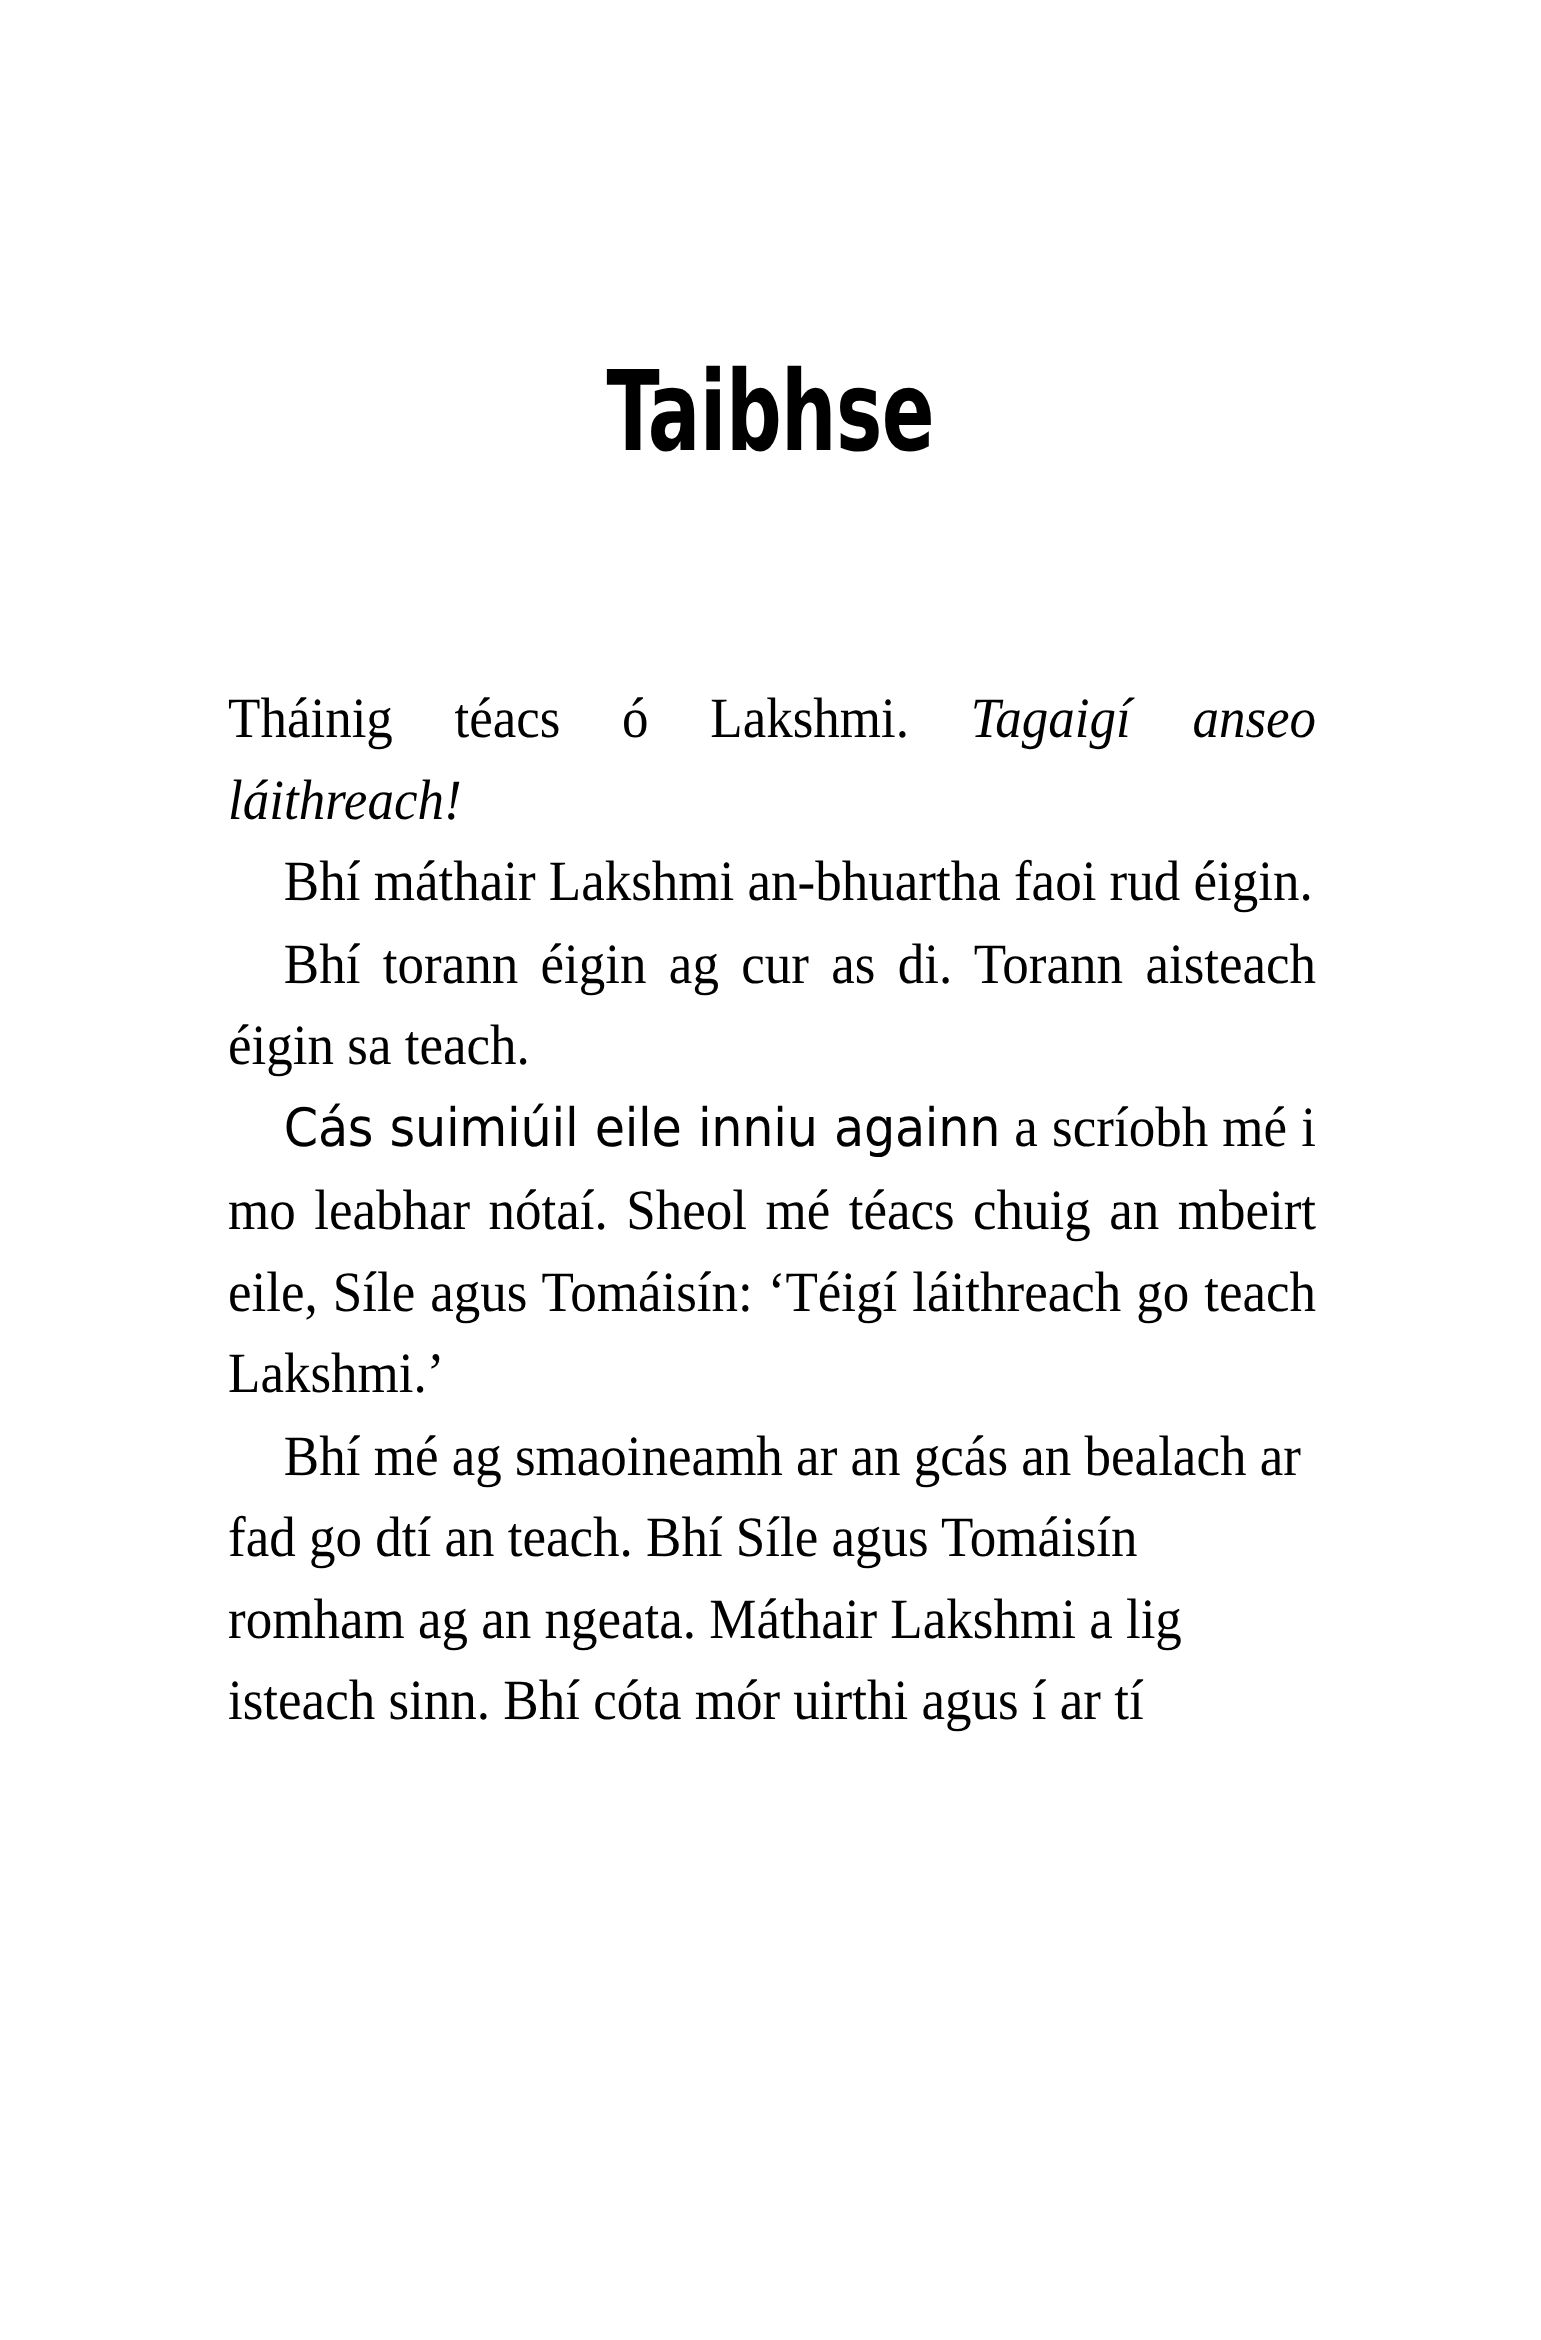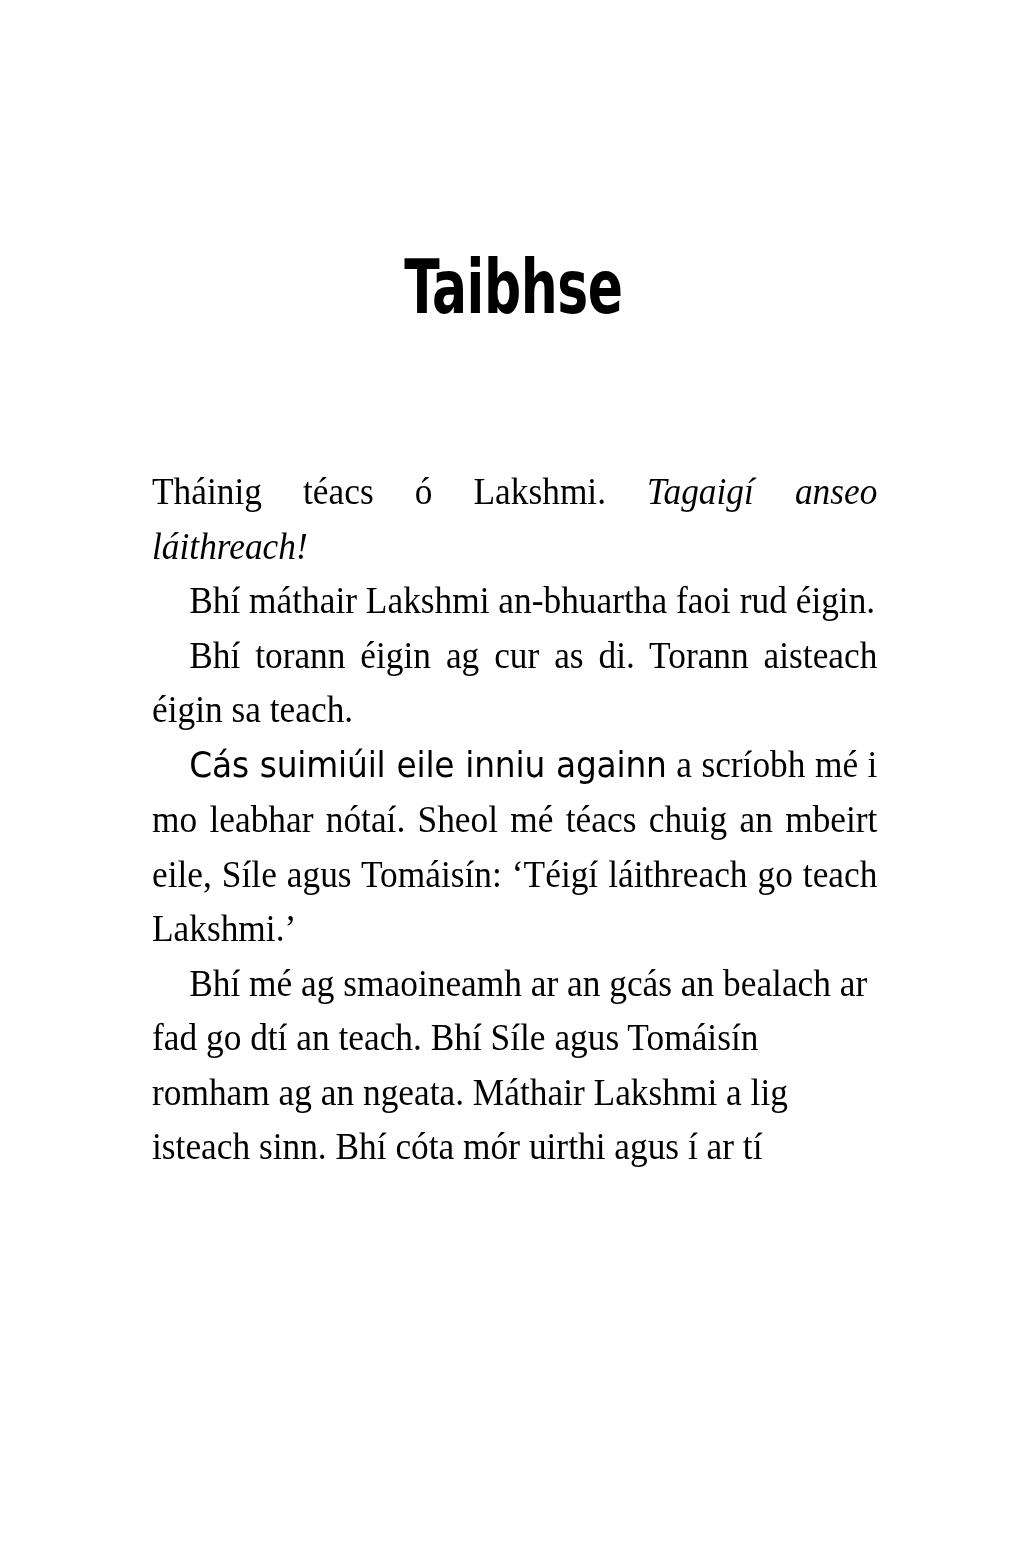--- a/index.html
+++ b/index.html
@@ -5,21 +5,21 @@
   html, body {
     margin: 0;
     padding: 0;
     background: #ffffff;
   }
   .page {
     position: relative;
     width: 1027px;
     height: 1170px;
     background: #ffffff;
-    margin: 12px auto;
+    margin: 0 auto;
     overflow: hidden;
   }
 
   
   .chapter-title {
     position: absolute;
     left: 0;
     right: 0;
     top: 188px;
     text-align: center;

